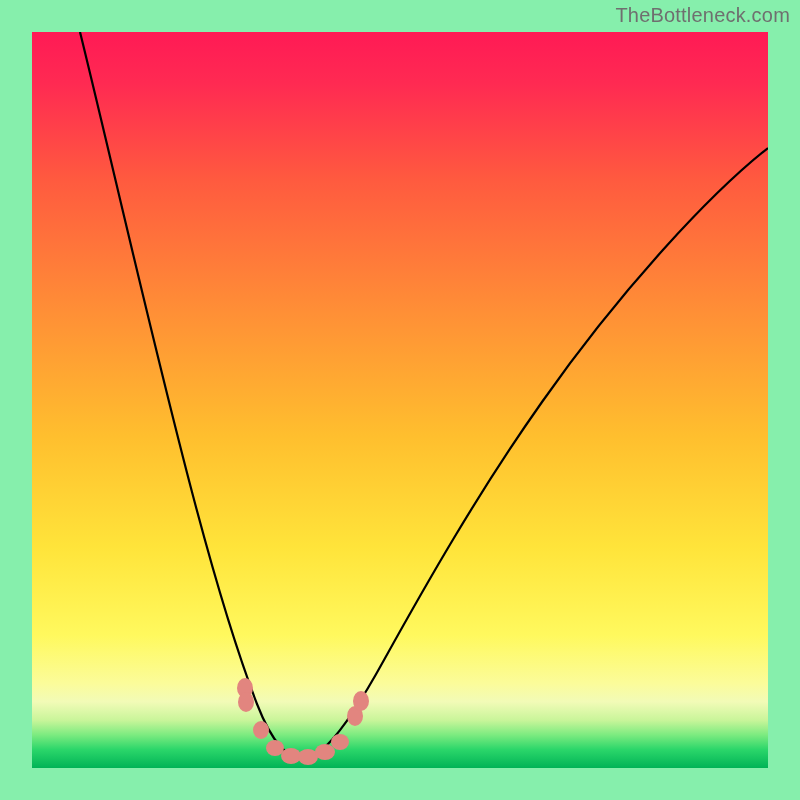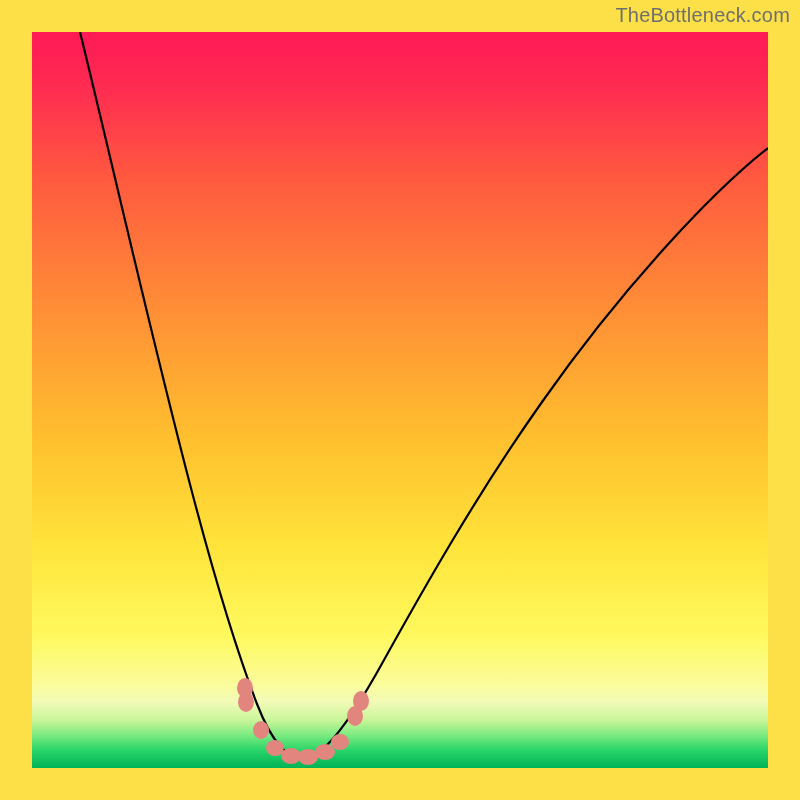--- a/index.html
+++ b/index.html
@@ -10,21 +10,21 @@
     background: #000;
     overflow: hidden;
     font-family: Arial, Helvetica, sans-serif;
   }
   .frame {
     position: absolute;
     left: 0;
     top: 0;
     width: 800px;
     height: 800px;
-    background: #fde047;
+    background: #86efac;
   }
   .plot-area {
     position: absolute;
     left: 32px;
     top: 32px;
     width: 736px;
     height: 736px;
     overflow: hidden;
   }
   .watermark {

